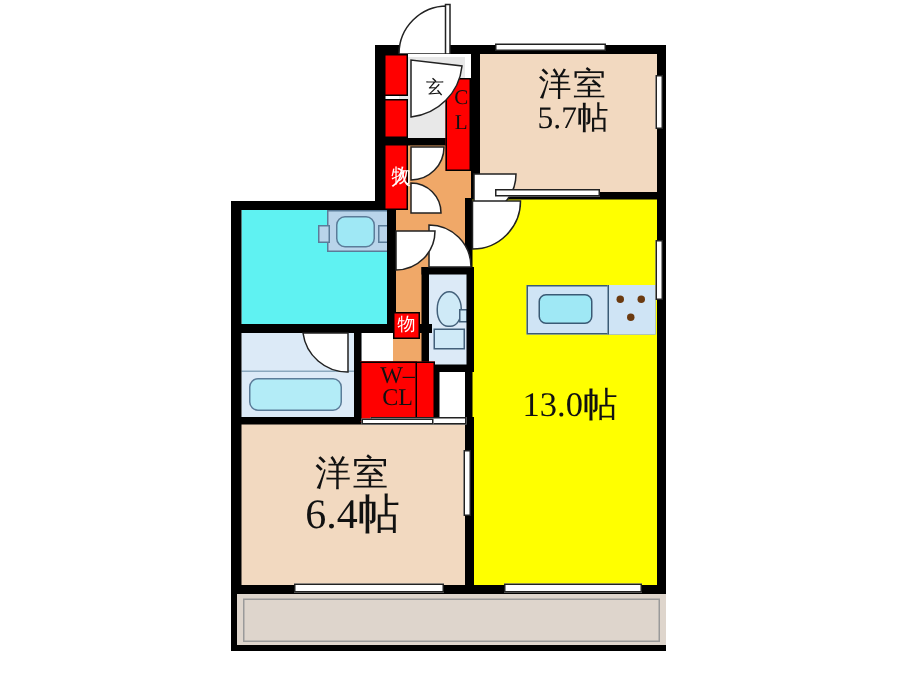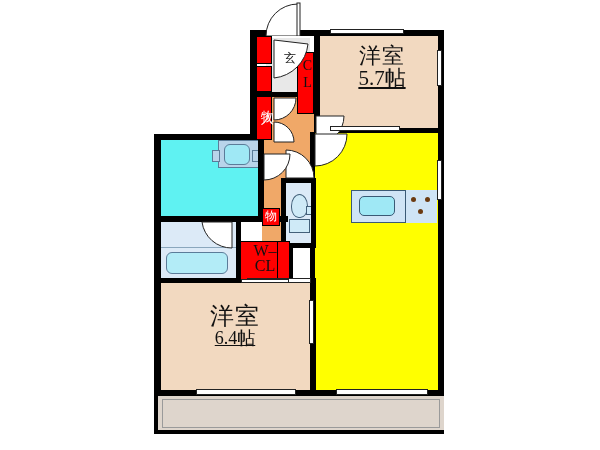--- a/index.html
+++ b/index.html
@@ -32,21 +32,21 @@
   
   .lbl {
     position: absolute;
     color: #111111;
     text-align: center;
     line-height: 1.05;
     white-space: nowrap;
     font-family: "Liberation Serif", "DejaVu Serif", serif;
   }
   .lbl .l1 { display: block; letter-spacing: 1px; }
-  .lbl .l2 { display: block; letter-spacing: 0px; text-decoration: underline; }
+  .lbl .l2 { display: block; letter-spacing: 0px; }
 
   .redbox {
     position: absolute;
     background: #ff0000;
     box-sizing: border-box;
     border: 1px solid #000;
   }
   .redtxt-v {
     position: absolute;
     color: #111;
@@ -232,21 +232,22 @@
   <div class="sliding" style="left:437px; top:50px; width:5px; height:36px;"></div>
 
   <div class="sliding" style="left:241px; top:279px; width:48px; height:4px;"></div>
 
   <div class="lbl" style="left:330px; top:44px; width:104px; font-size:22px;">
     <span class="l1">洋室</span>
     <span class="l2" style="font-size:21px;">5.7帖</span>
   </div>
 
   <div class="lbl" style="left:325px; top:258px; width:110px; font-size:25px;">
+    <span class="l2" style="font-size:23px;">13.0帖</span>
   </div>
 
   <div class="lbl" style="left:175px; top:304px; width:120px; font-size:24px;">
     <span class="l1">洋室</span>
-    <span class="l2" style="font-size:18px;">6.4帖</span>
+    <span class="l2" style="font-size:28px;">6.4帖</span>
   </div>
 
 
 </div>
 
 </body></html>

